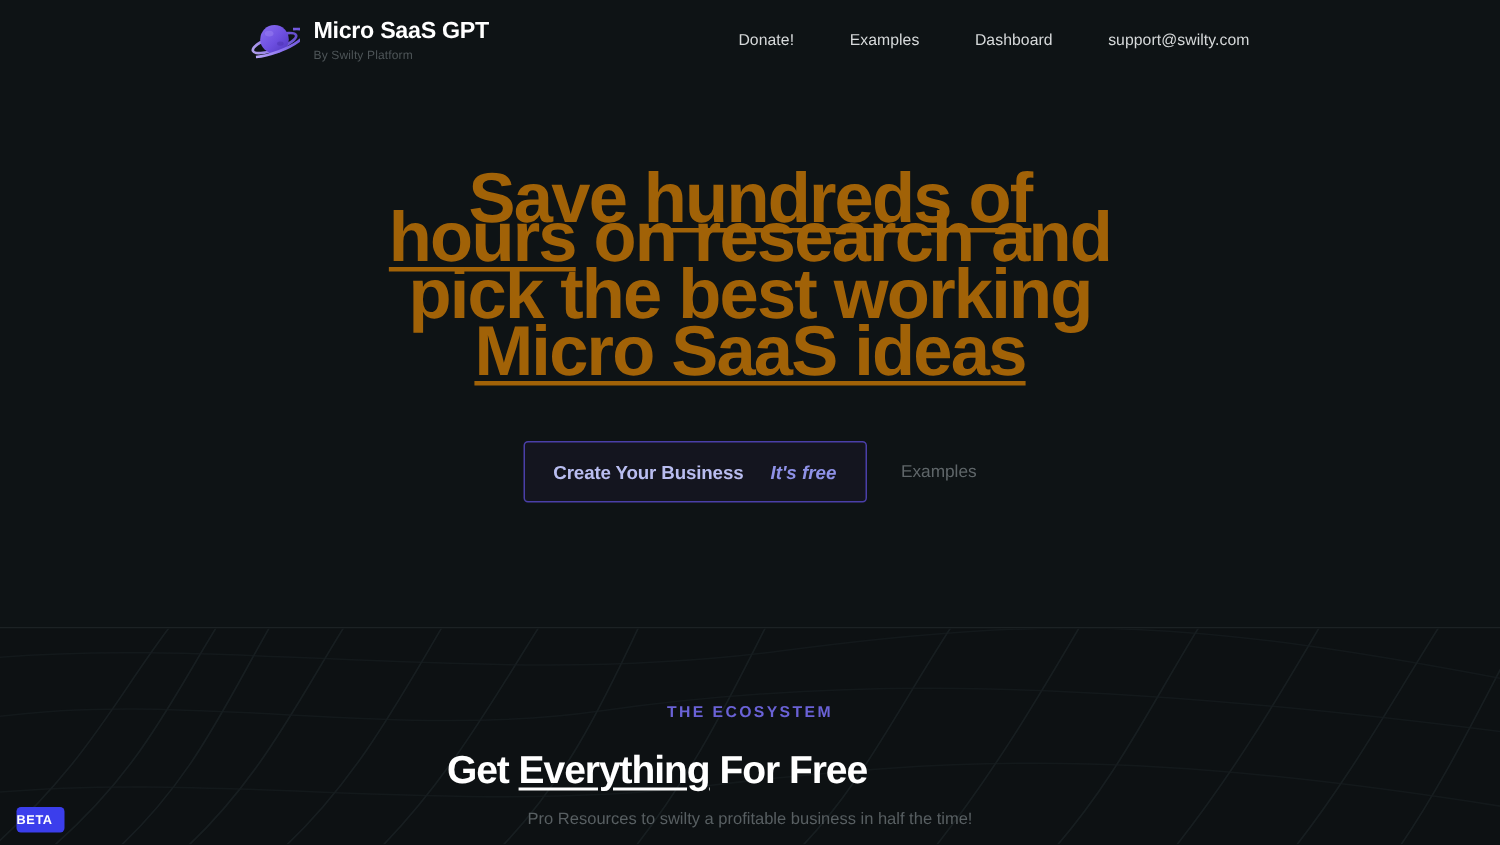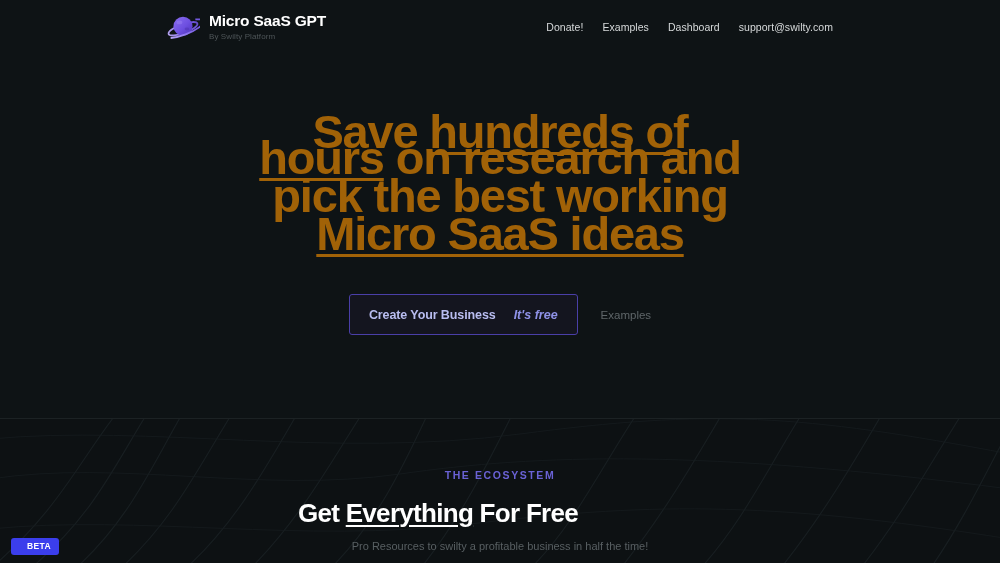--- a/index.html
+++ b/index.html
@@ -32,21 +32,21 @@
     color:#ffffff; font-size:15.5px; font-weight:bold;
     letter-spacing:-0.2px; line-height:17px;
   }
   .brand-sub {
     color:#4e5558; font-size:8px; font-weight:normal;
     line-height:12px; margin-top:2px; letter-spacing:0.1px;
   }
 
   .main-nav {
     position:absolute; right:167px; top:21px;
-    display:flex; align-items:flex-start; gap:19px;
+    display:flex; align-items:flex-start; gap:37px;
   }
   .nav-link {
     color:#d6d9da; font-size:10.5px; text-decoration:none;
     white-space:nowrap; letter-spacing:0.05px;
   }
 
   
   .headline {
     position:absolute; left:0; top:101px; width:1000px;
     text-align:center;
@@ -122,21 +122,21 @@
     position:absolute; left:0; top:120px; width:1000px;
     color:#585f62; font-size:11px; line-height:14px;
   }
 
   
   .beta-badge {
     position:absolute; left:11px; top:538px;
     background:#3b3eec;
     color:#ffffff;
     font-size:8.5px; font-weight:bold; letter-spacing:0.4px;
-    padding:4px 8px 4px 16px;
+    padding:4px 8px 4px 0;
     border-radius:3px;
     line-height:9px;
     cursor:pointer;
   }
 </style>
 </head>
 <body>
 
 <div id="page">
 

